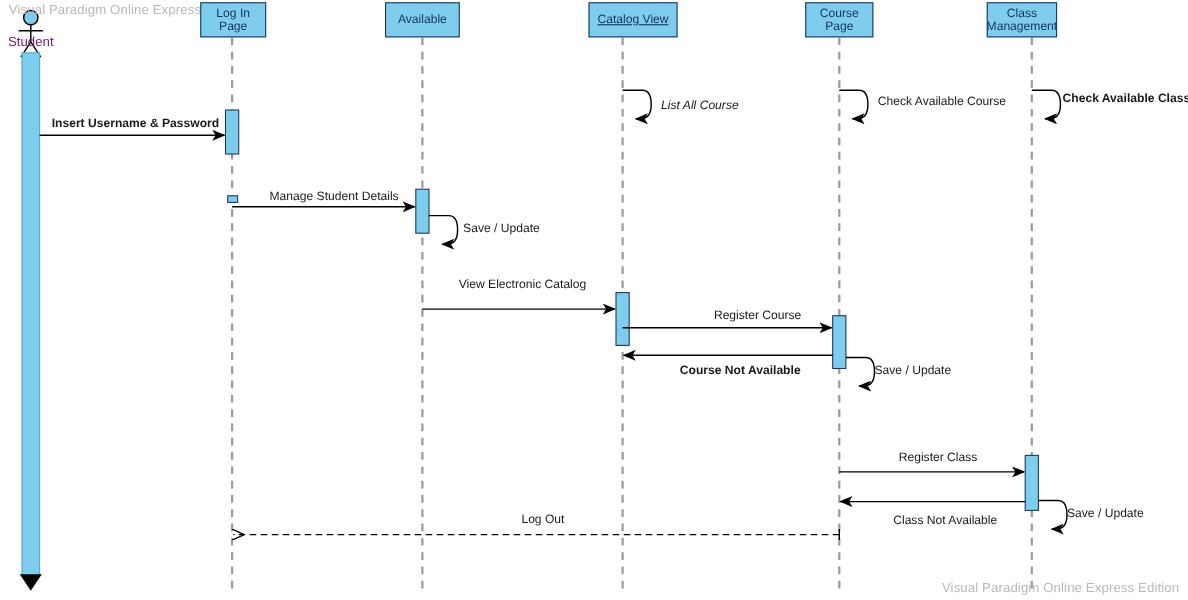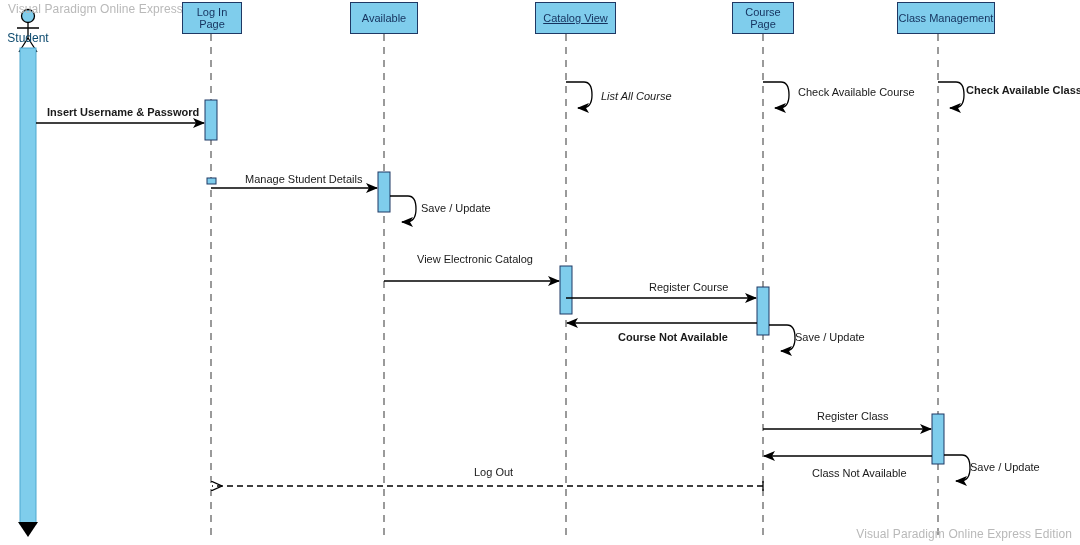--- a/index.html
+++ b/index.html
@@ -31,21 +31,21 @@
     line-height:12.5px;
     text-align:center;
     display:flex;
     align-items:center;
     justify-content:center;
     font-family:"Liberation Sans", sans-serif;
   }
   .actor-label{
     position:absolute;
     font-size:12px;
-    color:#0c4a6e;
+    color:#701a75;
     text-align:center;
     white-space:nowrap;
     font-family:"Liberation Sans", sans-serif;
   }
   .msg-label{
     position:absolute;
     font-size:11px;
     color:#1a1a1a;
     white-space:nowrap;
     font-family:"Liberation Sans", sans-serif;
@@ -122,21 +122,21 @@
       </div>
       <div class="head-box" style="left: 350px; top: 2px; width: 68px; height: 32px;">
         <span>Available</span>
       </div>
       <div class="head-box" style="left: 535px; top: 2px; width: 81px; height: 32px; text-decoration: underline;">
         <span>Catalog View</span>
       </div>
       <div class="head-box" style="left: 732px; top: 2px; width: 62px; height: 32px;">
         <span>Course Page</span>
       </div>
-      <div class="head-box" style="left: 897px; top: 2px; width: 98px; height: 32px;">
+      <div class="head-box" style="left: 897px; top: 2px; width: 64px; height: 32px;">
         <span>Class Management</span>
       </div>
     </div>
   <div id="labels">
       <div class="actor-label" style="left: 0px; top: 31px; width: 56px;">Student</div>
       <div class="msg-label bold" style="left: 47px; top: 106px;">Insert Username &amp; Password</div>
       <div class="msg-label" style="left: 245px; top: 173px;">Manage Student Details</div>
       <div class="msg-label" style="left: 417px; top: 253px;">View Electronic Catalog</div>
       <div class="msg-label" style="left: 649px; top: 281px;">Register Course</div>
       <div class="msg-label" style="left: 618px; top: 331px; font-weight: bold;">Course Not Available</div>

